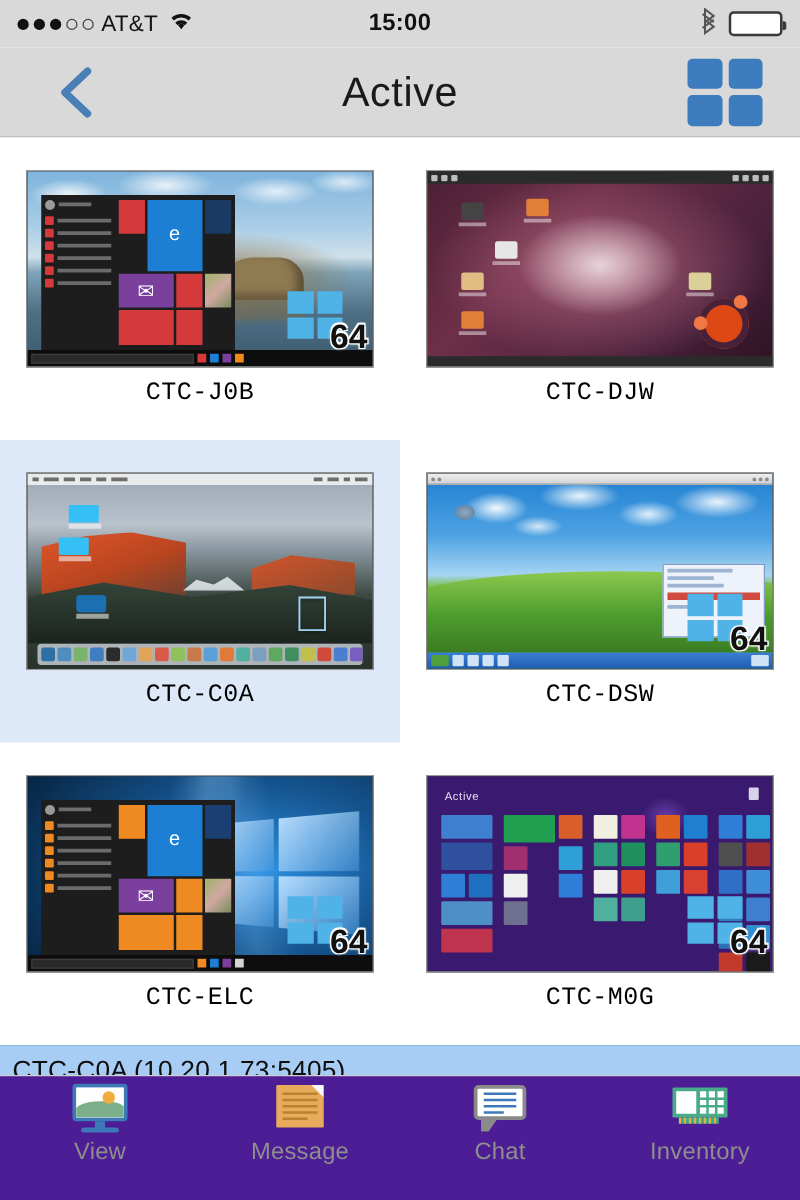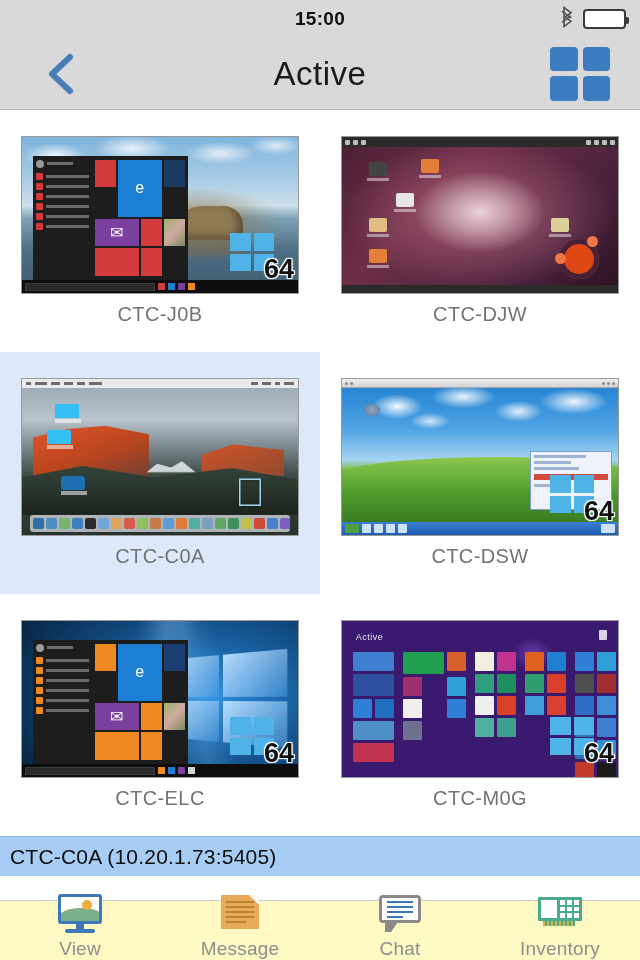--- a/index.html
+++ b/index.html
@@ -67,21 +67,21 @@
   .cell {
     position:relative; display:flex; flex-direction:column;
     align-items:center; justify-content:center; cursor:pointer;
   }
   .cell.selected { background:#dde9f9; }
   .thumb {
     width:278px; height:158px; position:relative; overflow:hidden;
     border:1px solid #9a9a9a; background:#222;
   }
   .thumb-label {
-    margin-top:9px; font-size:20px; color:#737373; letter-spacing:.4px;
+    margin-top:9px; font-size:20px; color:#000000; letter-spacing:.4px;font-family:Liberation Mono, monospace;
   }
 
   
   .titlebar {
     position:absolute; left:0; right:0; top:0; height:9px;
     background:linear-gradient(#efefef,#d2d2d2); border-bottom:1px solid #aaa;
     display:flex; align-items:center; gap:2px; padding:0 3px;
   }
   .titlebar .tb-dot { width:3px; height:3px; border-radius:50%; background:#8a8a8a; }
 
@@ -304,23 +304,23 @@
   }
 
   
   .selbar {
     position:absolute; left:0; right:0; bottom:84px; height:40px;
     background:#a8cdf5; display:flex; align-items:center; padding:0 10px;
     border-top:1px solid #8fb8e4;
   }
   .selbar span { font-size:21px; color:#0d0d0d; letter-spacing:.2px; }
   .toolbar {
-    position:absolute; left:0; right:0; bottom:0; height:60px;
-    background:#fef9c3; border-top:1px solid #cfcfcf;
-    display:flex; align-items:flex-end;
+    position:absolute; left:0; right:0; bottom:0; height:100px;
+    background:#4c1d95; border-top:1px solid #cfcfcf;
+    display:flex; align-items:flex-start;
   }
   .tbitem {
     flex:1; display:flex; flex-direction:column; align-items:center; gap:3px;
     cursor:pointer; padding-top:5px;
   }
   .tbitem .label { font-size:19px; color:#8e8e8e; letter-spacing:.2px; }
   .ico { width:54px; height:42px; position:relative; }
 
   
   .ico-view .mon {
@@ -385,20 +385,37 @@
   }
   .ico-disc .x::before { transform:translate(-50%,-50%) rotate(45deg); }
   .ico-disc .x::after { transform:translate(-50%,-50%) rotate(-45deg); }
 </style>
 </head>
 <body>
 
 <div class="phone">
 
   <div class="statusbar">
+    <div class="sb-left">
+      <div class="dots">
+        <i class="dot"></i>
+          <i class="dot"></i>
+          <i class="dot"></i>
+        <i class="dot hollow"></i>
+          <i class="dot hollow"></i>
+      </div>
+      <div class="carrier">AT&amp;T</div>
+      <span class="wifi">
+        <svg width="22" height="17" viewBox="0 0 22 17">
+          <path d="M11 15.4l2.6-3.3a4.2 4.2 0 0 0-5.2 0L11 15.4z" fill="#111"></path>
+          <path d="M3.2 6.1A12 12 0 0 1 18.8 6.1l-1.8 2.2a9.2 9.2 0 0 0-12 0L3.2 6.1z" fill="#111"></path>
+          <path d="M6.2 9.9a7.4 7.4 0 0 1 9.6 0l-1.8 2.2a4.9 4.9 0 0 0-6 0L6.2 9.9z" fill="#111"></path>
+        </svg>
+      </span>
+    </div>
     <div class="sb-center">15:00</div>
     <div class="sb-right">
       <span>
         <svg width="14" height="22" viewBox="0 0 14 22">
           <path d="M4 1.5l7 5.2-7 5.2V1.5zM4 10.1l7 5.2-7 5.2v-10.4z" fill="none" stroke="#555" stroke-width="1.6"></path>
           <path d="M2 5.2l9 6.6M2 16.4l9-6.6" stroke="#555" stroke-width="1.6" fill="none"></path>
         </svg>
       </span>
       <span class="battery">
         <span class="battery-fill" style="width:80%"></span>

